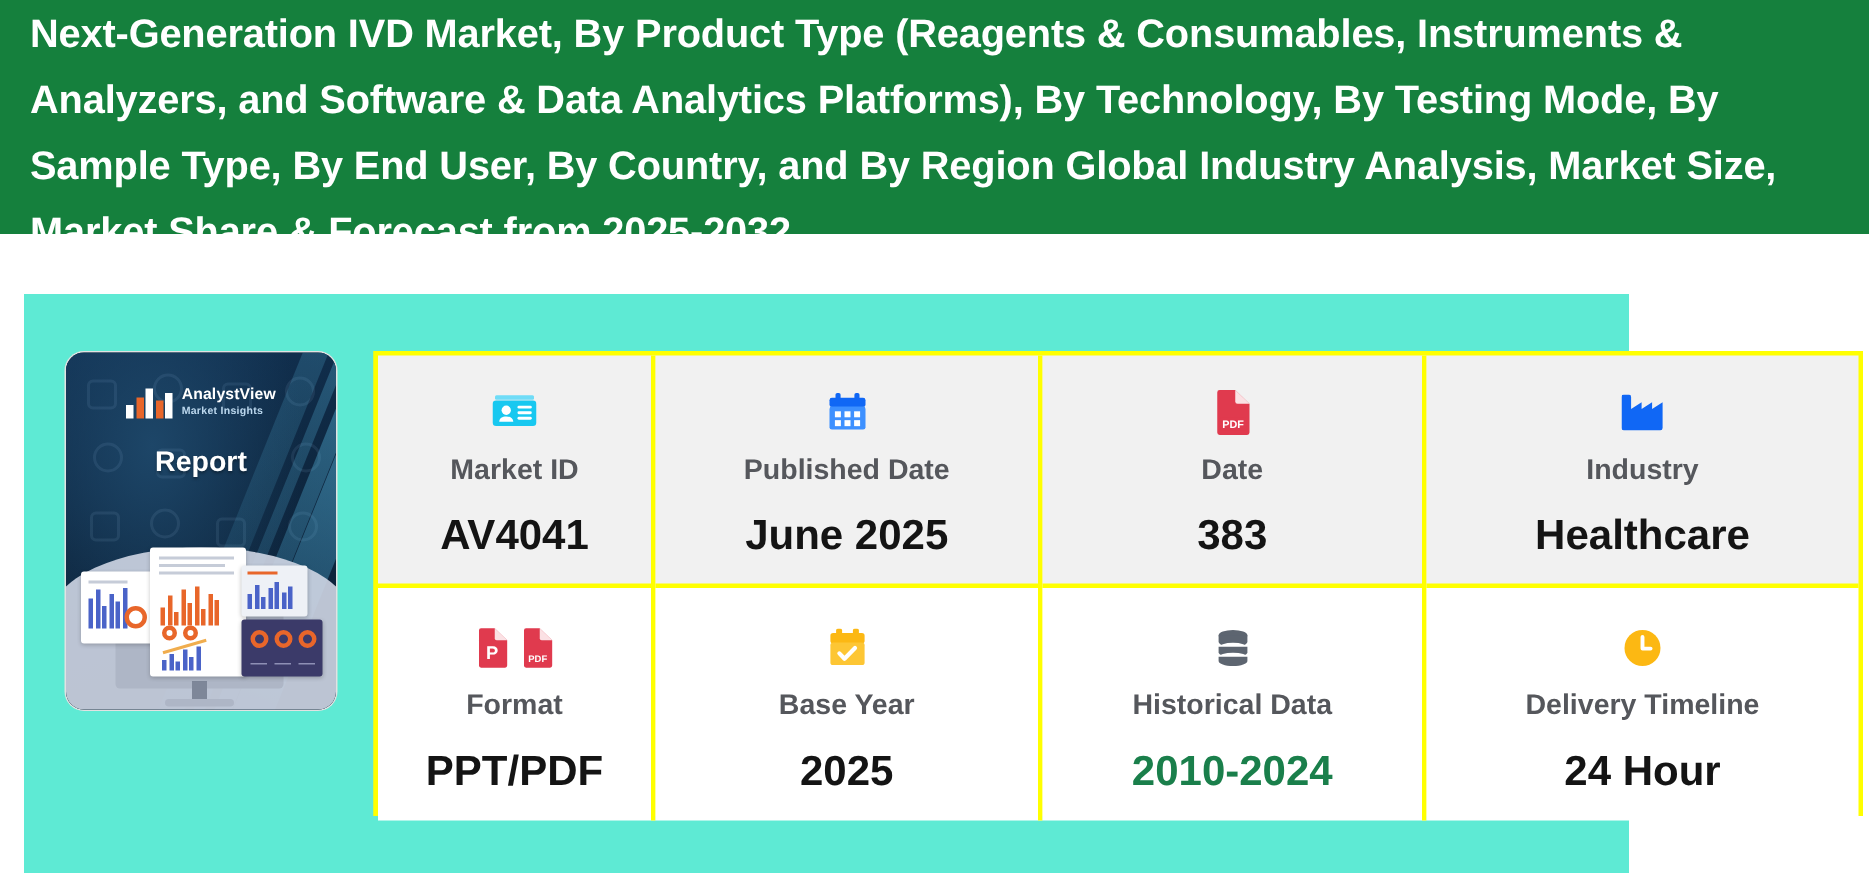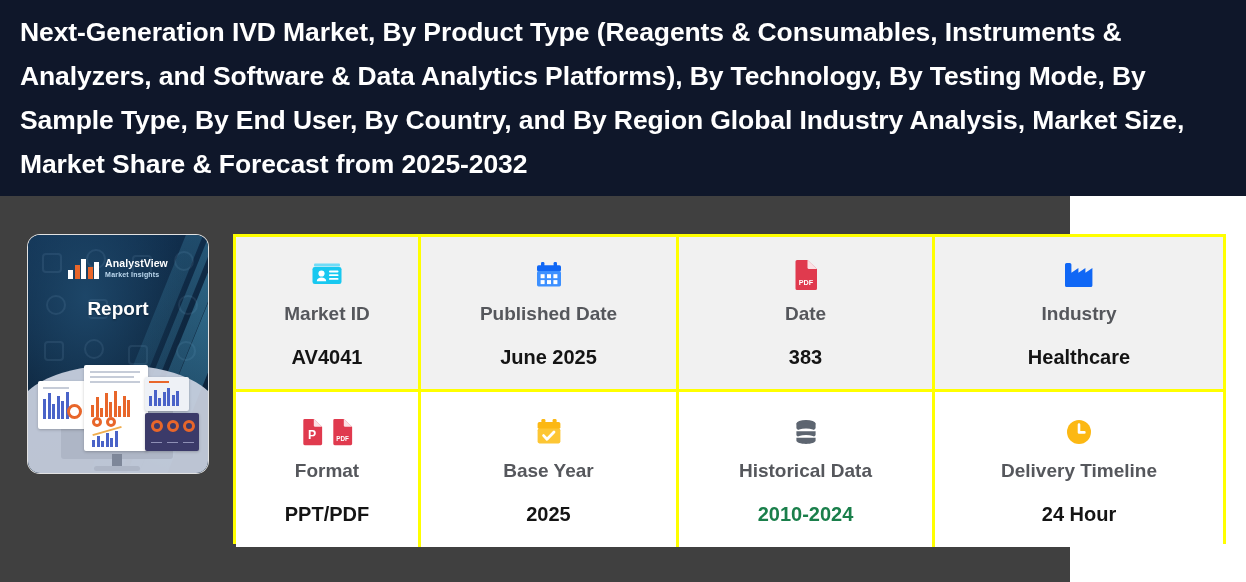--- a/index.html
+++ b/index.html
@@ -7,39 +7,39 @@
     width: 1246px; height: 582px;
     background: #ffffff;
     font-family: "Liberation Sans", sans-serif;
     overflow: hidden;
   }
   .page { position: relative; width: 1246px; height: 582px; background: #ffffff; }
 
   
   .header-band {
     position: absolute; left: 0; top: 0;
-    width: 1246px; height: 196px;
-    background: #0f172a;
-    display: flex; align-items: center;
+    width: 1246px; height: 156px;
+    background: #15803d;
+    display: flex; 
   }
   .header-title {
     color: #ffffff;
     font-size: 26.5px;
     font-weight: 700;
     line-height: 44px;
     letter-spacing: -0.1px;
     padding: 0 22px 0 20px;
     width: 1246px;
   }
 
   
   .body-area {
-    position: absolute; left: 0; top: 196px;
+    position: absolute; left: 16px; top: 196px;
     width: 1070px; height: 386px;
-    background: #404040;
+    background: #5eead4;
   }
 
   
   .cover-wrap {
     position: absolute; left: 28px; top: 39px;
     width: 180px; height: 238px;
     border-radius: 12px;
     overflow: hidden;
     background: #0f2a43;
     box-shadow: 0 0 0 1px #e2e2e2;
@@ -141,21 +141,21 @@
     align-items: center; justify-content: center;
     border-right: 3px solid #ffff00;
     border-bottom: 3px solid #ffff00;
     padding: 4px 6px;
   }
   .cell.last-col { border-right: none; }
   .cell.row2 { background: #ffffff; border-bottom: none; }
 
   .cell-icon { height: 40px; display: flex; align-items: center; justify-content: center; gap: 9px; margin-bottom: 4px; }
   .cell-label { font-size: 19px; color: #55575c; font-weight: 600; line-height: 26px; margin-top: 2px; }
-  .cell-value { font-size: 20px; color: #141414; font-weight: 700; line-height: 28px; margin-top: 16px; }
+  .cell-value { font-size: 28px; color: #141414; font-weight: 700; line-height: 28px; margin-top: 16px; }
   .cell-value.green { color: #1a7f4b; }
 
   
   .ic { display: block; }
 </style>
 </head>
 <body>
 
 <div class="page">
 

